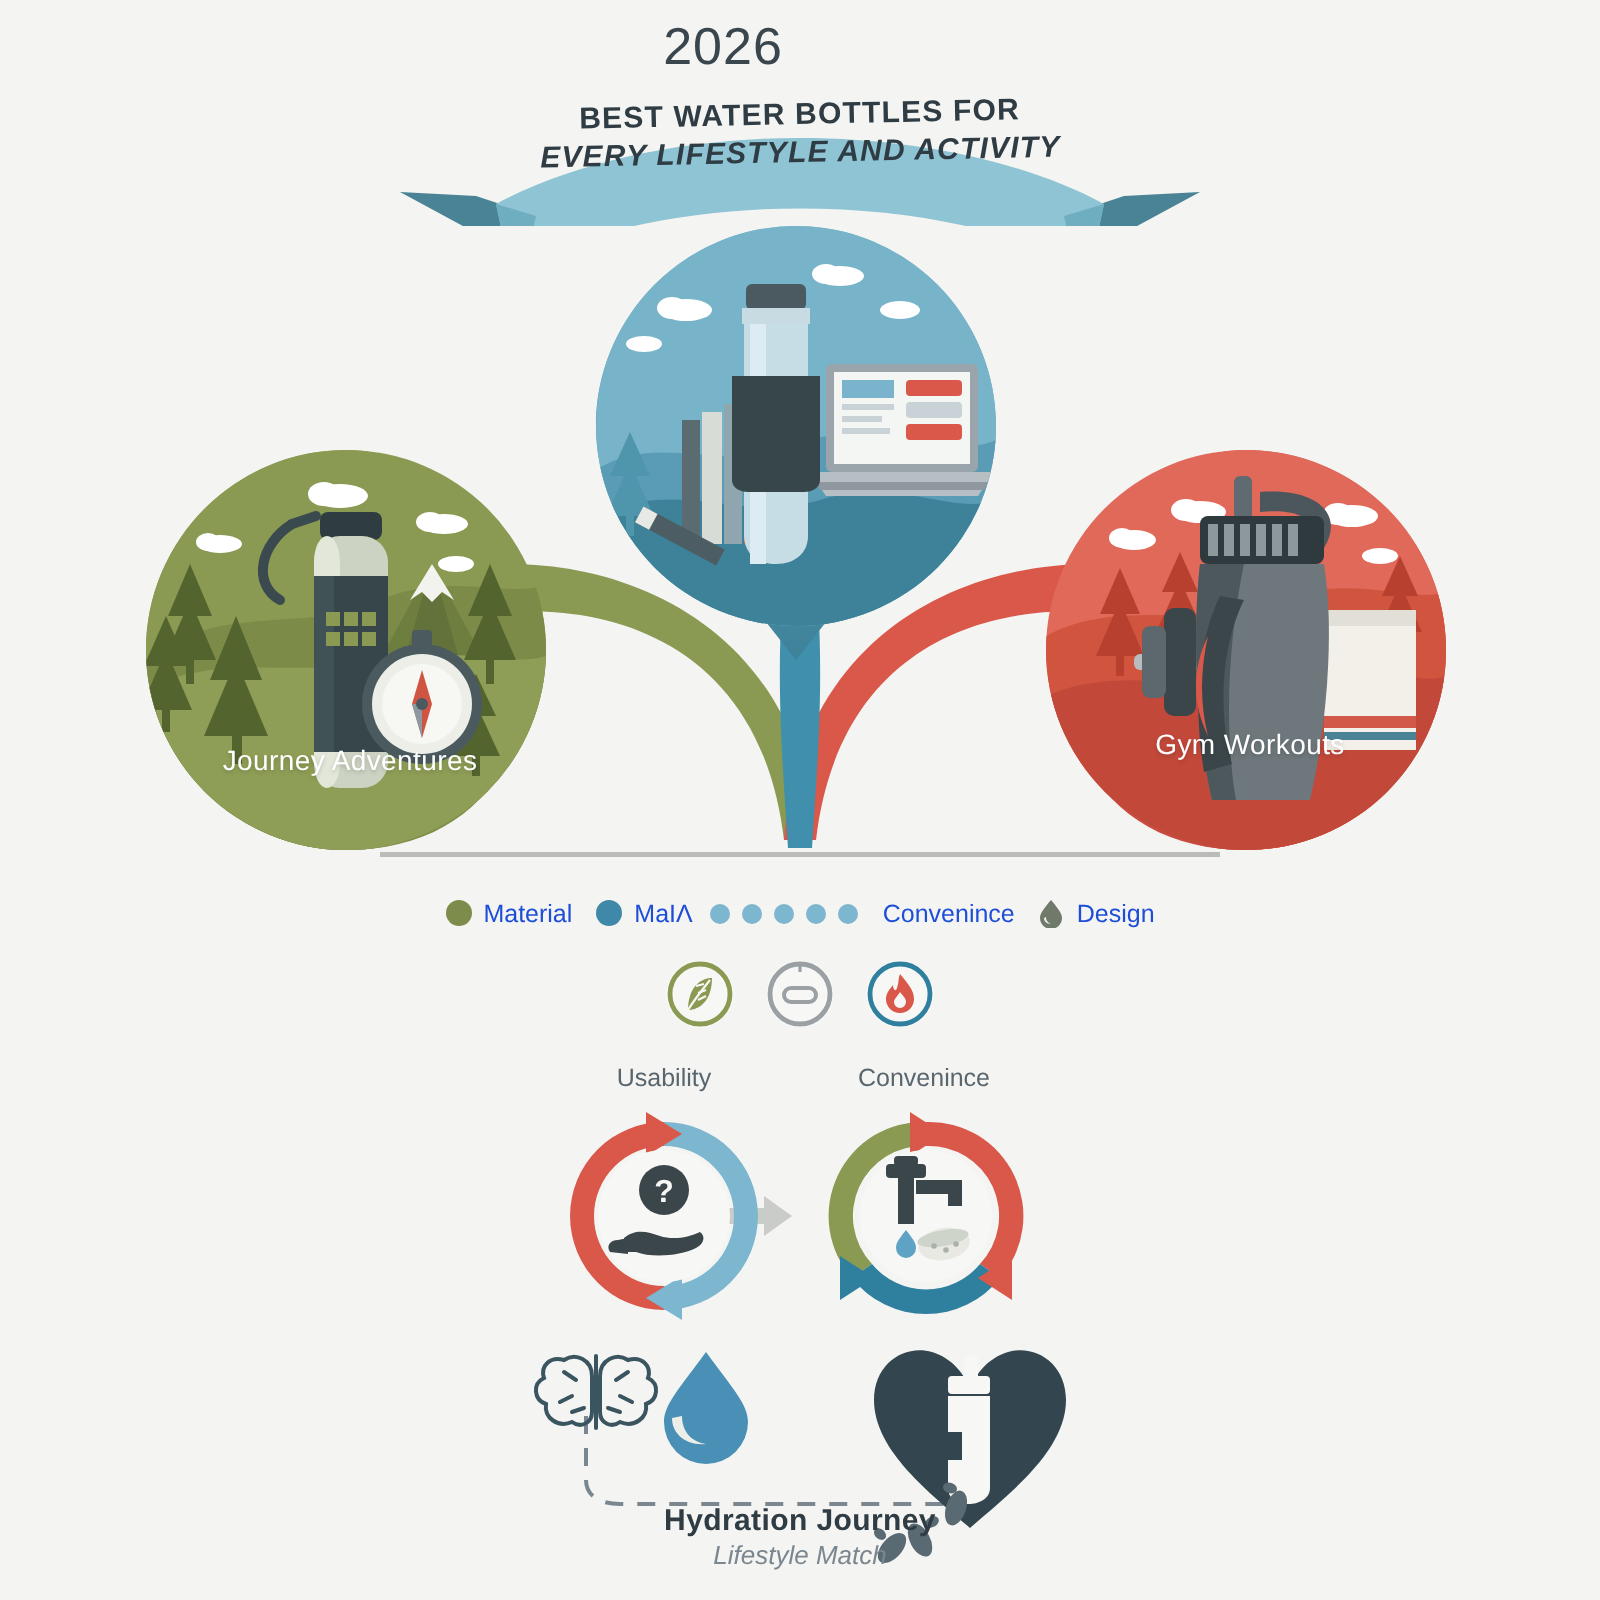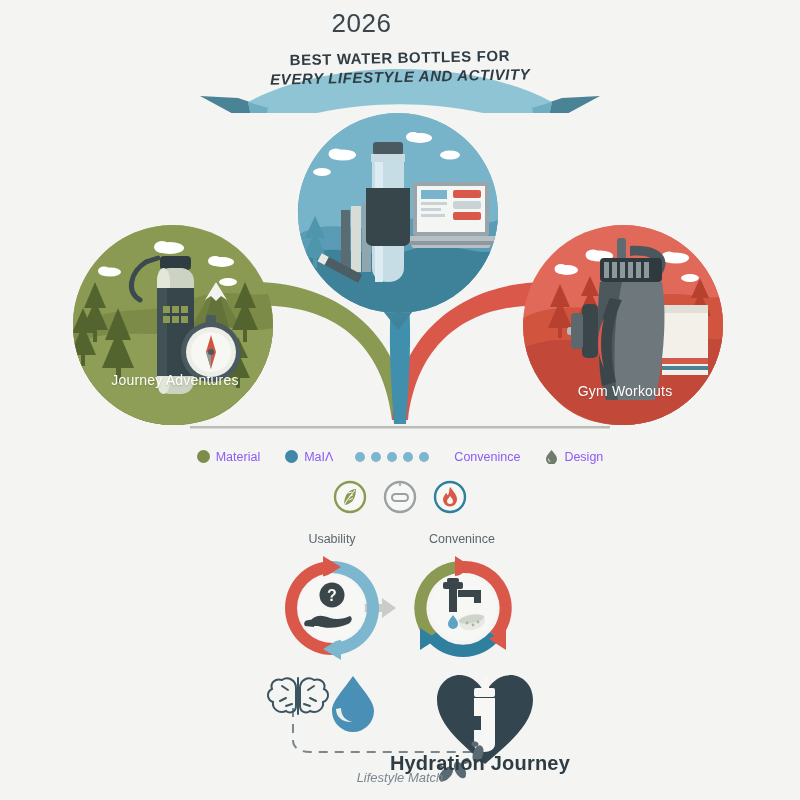--- a/index.html
+++ b/index.html
@@ -25,27 +25,27 @@
   .ribbon-text span{display:block;}
   .ribbon-text .l2{font-style:italic;}
 
   
   .node-label{
     position:absolute;text-align:center;color:#ffffff;
     font-size:14px;letter-spacing:.2px;text-shadow:0 1px 2px rgba(0,0,0,.18);
   }
   #lbl-outdoor{left:80px;top:372px;width:190px;}
   #lbl-office {left:305px;top:261px;width:190px;}
-  #lbl-gym    {left:530px;top:383px;width:190px;text-align:center;}
+  #lbl-gym    {left:530px;top:364px;width:190px;text-align:center;}
 
   
   .legend{
     position:absolute;top:449px;left:0;width:800px;
-    display:flex;justify-content:center;align-items:center;gap:25px;
-    font-size:12.5px;color:#8b5cf6;
+    display:flex;justify-content:center;align-items:center;gap:12px;
+    font-size:12.5px;color:#1d4ed8;
   }
   .legend .dot{width:13px;height:13px;border-radius:50%;display:inline-block;}
   .legend .sm{width:10px;height:10px;border-radius:50%;display:inline-block;background:#7cb6cf;}
   .legend .item{display:flex;align-items:center;gap:6px;}
   .legend .dots{display:flex;align-items:center;gap:6px;margin-left:-3px;}
 
   
   .badges{
     position:absolute;top:480px;left:0;width:800px;
     display:flex;justify-content:center;gap:16px;
@@ -57,22 +57,22 @@
 
   
   .cycle-title{
     position:absolute;text-align:center;font-size:12.5px;color:#5a666e;width:160px;
   }
   #ct-usability{left:252px;top:532px;}
   #ct-convenience{left:382px;top:532px;}
 
   
   .journey-title{
-    position:absolute;left:230px;top:752px;width:340px;text-align:right;
-    font-size:20px;font-weight:bold;color:#2f3c44;letter-spacing:.2px;
+    position:absolute;left:230px;top:752px;width:340px;text-align:center;
+    font-size:15px;font-weight:bold;color:#2f3c44;letter-spacing:.2px;
   }
   .journey-sub{
     position:absolute;left:230px;top:770px;width:340px;text-align:center;
     font-size:13px;color:#7b8790;font-style:italic;
   }
   svg{display:block;}
 </style>
 </head>
 <body>
 

